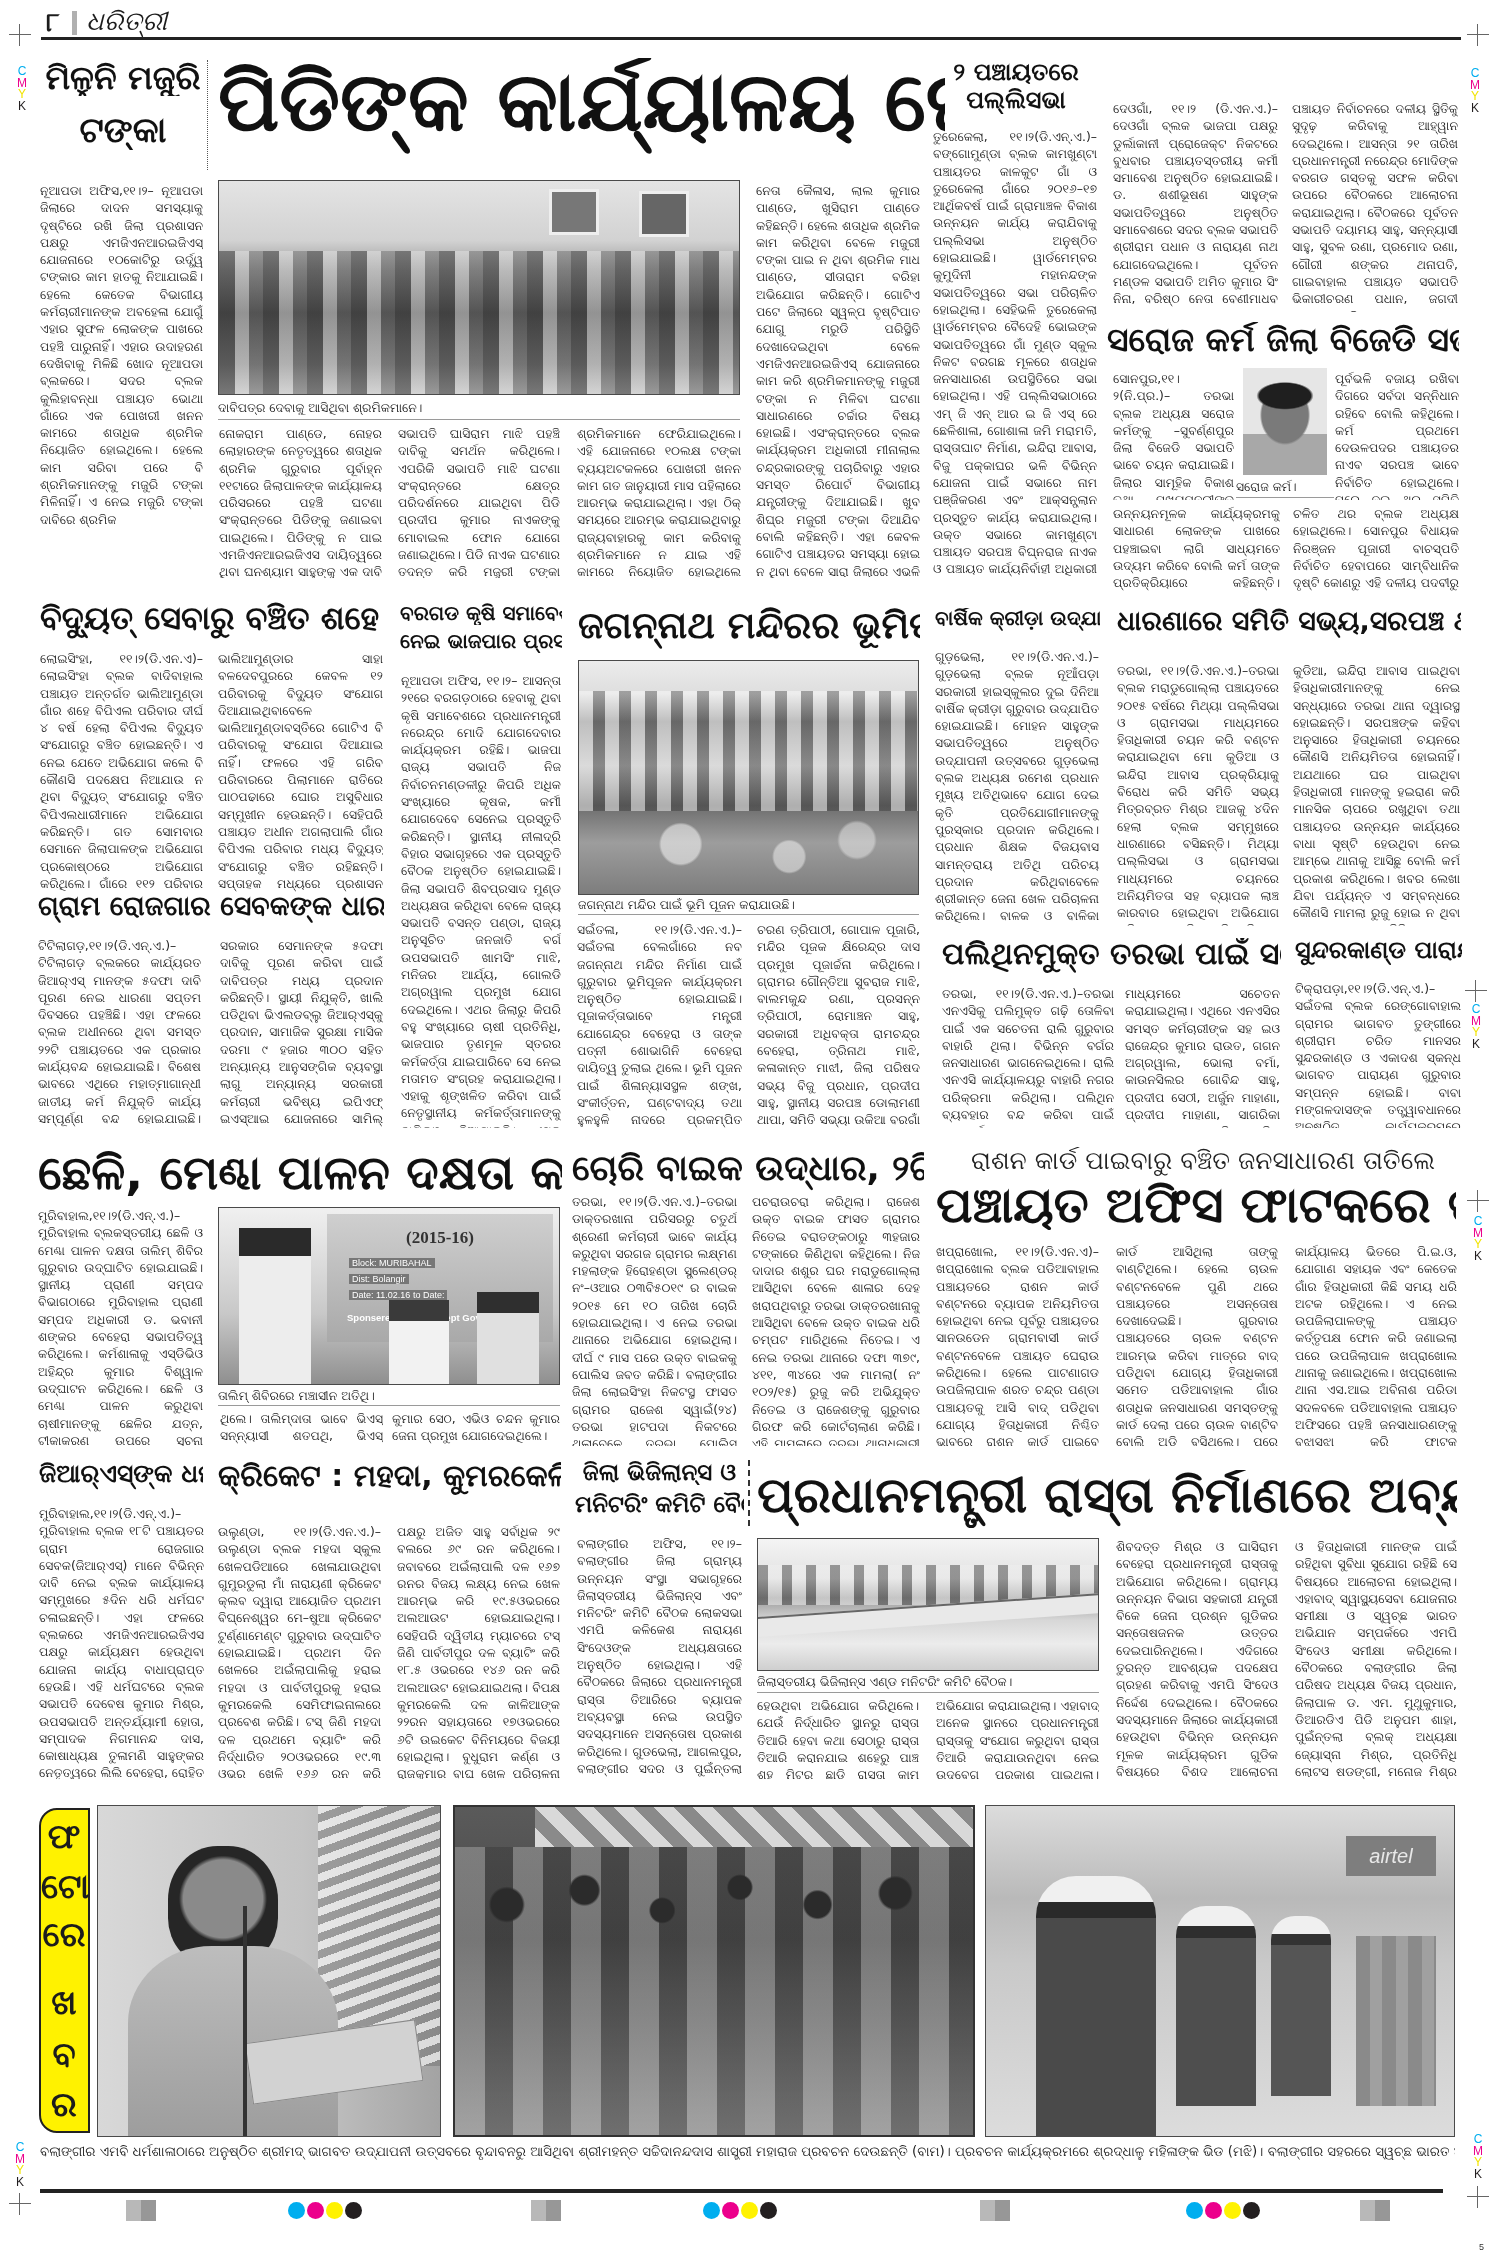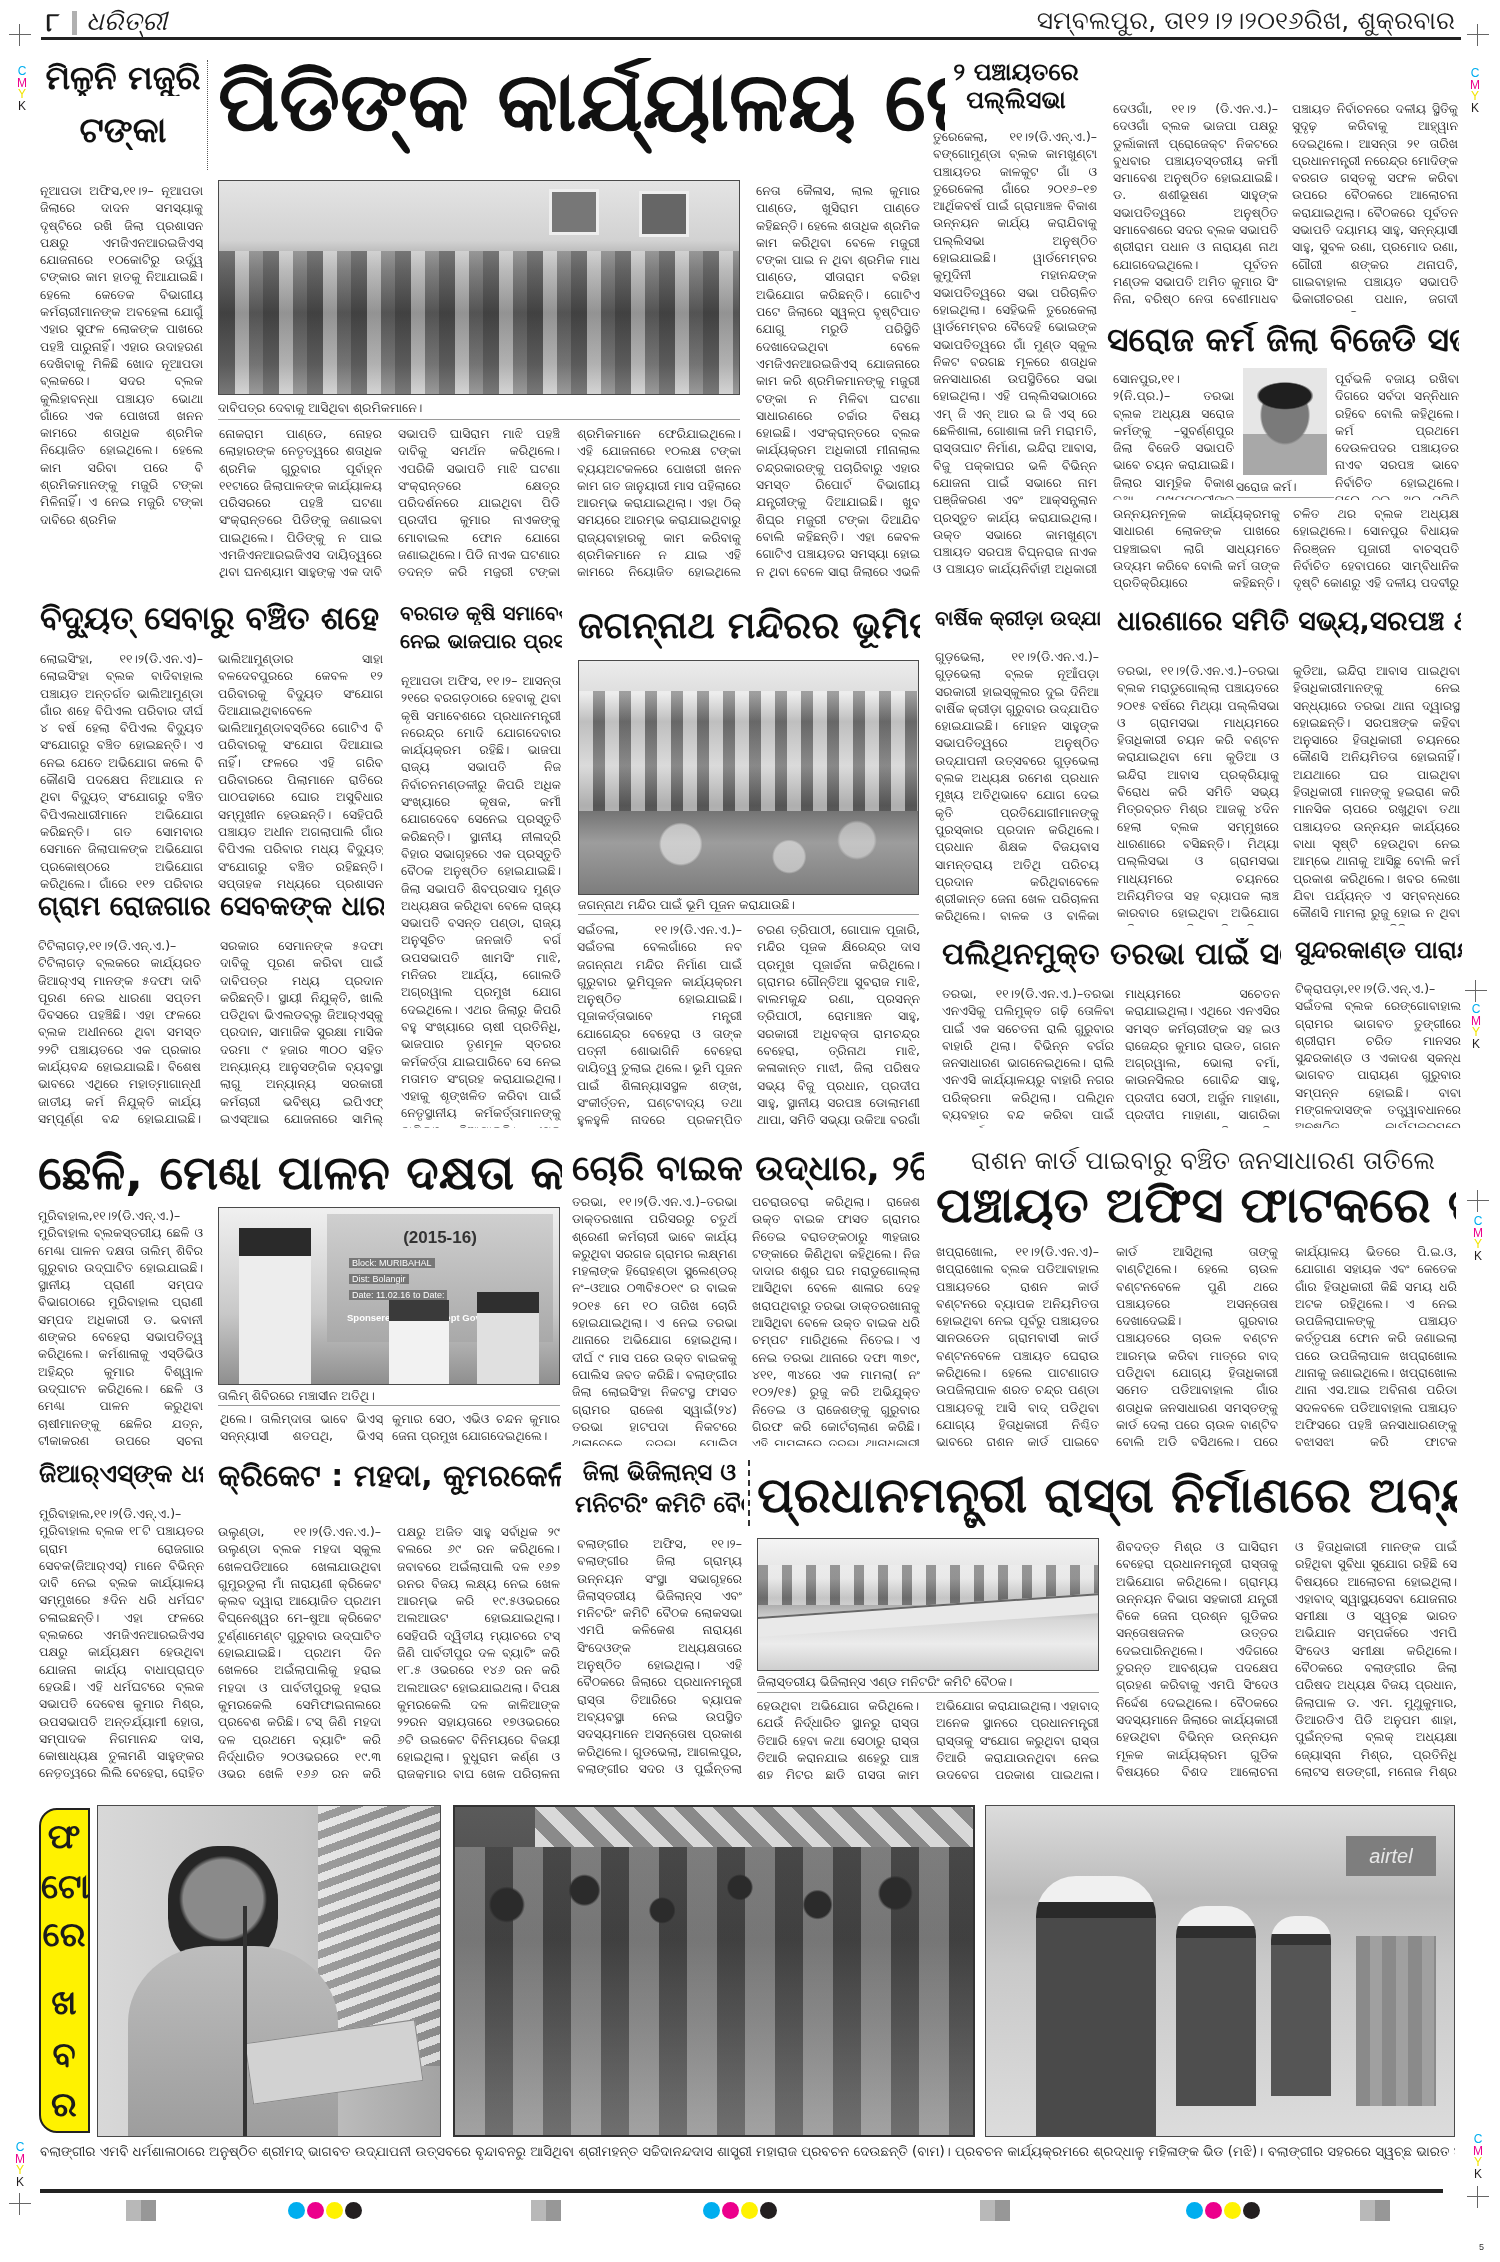--- a/index.html
+++ b/index.html
@@ -68,21 +68,20 @@
   <div class="cmyk" style="left:1471px;top:2134px;">
     <span class="c">C</span>
     <span class="m">M</span>
     <span class="y">Y</span>
     <span class="k">K</span>
   </div>
 
   <div class="abs" style="left:46px;top:7px;font-size:26px;font-weight:bold;line-height:30px;">୮</div>
   <div class="abs" style="left:72px;top:11px;width:5px;height:24px;background:#b0b0b0;"></div>
   <div class="abs" style="left:86px;top:6px;font-size:26px;font-style:italic;line-height:30px;white-space:nowrap;">ଧରିତ୍ରୀ</div>
-  <div class="abs" style="left:900px;top:6px;width:555px;font-size:25px;line-height:30px;text-align:right;white-space:nowrap;overflow:hidden;">ସମ୍ବଲପୁର, ତା୧୨।୨।୨୦୧୬ରିଖ, ଶୁକ୍ରବାର</div>
   <div class="abs" style="left:41px;top:37px;width:1420px;height:3px;background:#222;"></div>
 
   <div class="hl center" style="left:40px;top:60px;width:166px;font-size:33px;">ମିଳୁନି ମଜୁରି</div>
   <div class="hl center" style="left:40px;top:112px;width:166px;font-size:35px;">ଟଙ୍କା</div>
   <div class="abs" style="left:207px;top:60px;height:110px;border-left:1px dotted #555;"></div>
   <div class="hl" style="left:218px;top:58px;width:727px;height:110px;font-size:82px;">ପିଡିଙ୍କ କାର୍ଯ୍ୟାଳୟ ଘେରିଲେ ଶ୍ରମିକ</div>
 
   <div class="col" style="left:40px;top:182px;width:163px;height:396px;">ନୂଆପଡା ଅଫିସ,୧୧।୨– ନୂଆପଡା ଜିଲାରେ ଦାଦନ ସମସ୍ୟାକୁ ଦୃଷ୍ଟିରେ ରଖି ଜିଲା ପ୍ରଶାସନ ପକ୍ଷରୁ ଏମଜିଏନଆରଇଜିଏସ୍ ଯୋଜନାରେ ୧୦କୋଟିରୁ ଉର୍ଦ୍ଧ୍ୱ ଟଙ୍କାର କାମ ହାତକୁ ନିଆଯାଇଛି। ହେଲେ କେତେକ ବିଭାଗୀୟ କର୍ମଚାରୀମାନଙ୍କ ଅବହେଳା ଯୋଗୁଁ ଏହାର ସୁଫଳ ଲୋକଙ୍କ ପାଖରେ ପହଞ୍ଚି ପାରୁନାହିଁ। ଏହାର ଉଦାହରଣ ଦେଖିବାକୁ ମିଳିଛି ଖୋଦ ନୂଆପଡା ବ୍ଲକରେ। ସଦର ବ୍ଲକ କୁଲିହାବନ୍ଧା ପଞ୍ଚାୟତ ଭୋଥା ଗାଁରେ ଏକ ପୋଖରୀ ଖନନ କାମରେ ଶତାଧିକ ଶ୍ରମିକ ନିୟୋଜିତ ହୋଇଥିଲେ। ହେଲେ କାମ ସରିବା ପରେ ବି ଶ୍ରମିକମାନଙ୍କୁ ମଜୁରି ଟଙ୍କା ମିଳିନାହିଁ। ଏ ନେଇ ମଜୁରି ଟଙ୍କା ଦାବିରେ ଶ୍ରମିକ</div>
 
   <div class="photo" style="left:218px;top:180px;width:522px;height:215px;background:linear-gradient(180deg,#e4e4e4 0%,#d2d2d2 28%,#9a9a9a 42%,#5e5e5e 62%,#8c8c8c 86%,#c2c2c2 100%);">
@@ -146,21 +145,21 @@
   <div class="col" style="left:1295px;top:980px;width:166px;height:148px;">ଟିକ୍ରାପଡ଼ା,୧୧।୨(ଡି.ଏନ୍.ଏ.)–ସଇଁତଳା ବ୍ଲକ ରେଙ୍ଗୋବାହାଲ ଗ୍ରାମର ଭାଗବତ ତୁଙ୍ଗୀରେ ଶ୍ରୀରାମ ଚରିତ ମାନସର ସୁନ୍ଦରକାଣ୍ଡ ଓ ଏକାଦଶ ସ୍କନ୍ଧ ଭାଗବତ ପାରାୟଣ ଗୁରୁବାର ସମ୍ପନ୍ନ ହୋଇଛି। ବାବା ମଙ୍ଗଳଦାସଙ୍କ ତତ୍ତ୍ୱାବଧାନରେ ଅନୁଷ୍ଠିତ କାର୍ଯ୍ୟକ୍ରମରେ ଜୟଦେବ ବାବା ଯଜ୍ଞକର୍ତ୍ତା ରହିଥିଲେ। ବାଳକରାମ ଦାସ ପ୍ରବଚନ ପ୍ରଦାନ କରିଥିଲେ।</div>
 
   <div class="hl" style="left:38px;top:891px;width:346px;height:42px;font-size:27px;">ଗ୍ରାମ ରୋଜଗାର ସେବକଙ୍କ ଧାରଣା ସପ୍ତମ ଦିନରେ</div>
   <div class="col" style="left:38px;top:937px;width:163px;height:191px;">ଟିଟିଲାଗଡ଼,୧୧।୨(ଡି.ଏନ୍.ଏ.)– ଟିଟିଲାଗଡ଼ ବ୍ଲକରେ କାର୍ଯ୍ୟରତ ଜିଆର୍‌ଏସ୍ ମାନଙ୍କ ୫ଦଫା ଦାବି ପୂରଣ ନେଇ ଧାରଣା ସପ୍ତମ ଦିବସରେ ପହଞ୍ଚିଛି। ଏହା ଫଳରେ ବ୍ଲକ ଅଧୀନରେ ଥିବା ସମସ୍ତ ୨୨ଟି ପଞ୍ଚାୟତରେ ଏକ ପ୍ରକାର କାର୍ଯ୍ୟବନ୍ଦ ହୋଇଯାଇଛି। ବିଶେଷ ଭାବରେ ଏଥିରେ ମହାତ୍ମାଗାନ୍ଧୀ ଜାତୀୟ କର୍ମ ନିଯୁକ୍ତି କାର୍ଯ୍ୟ ସମ୍ପୂର୍ଣ୍ଣ ବନ୍ଦ ହୋଇଯାଇଛି। ଏହାଦ୍ୱାରା ଶ୍ରମିକମାନେ ସେମାନଙ୍କ ପାଉଣା ପାଇବାରୁ ବଞ୍ଚିତ ହେଉଛନ୍ତି। ଏହାକୁ ଦେଖି ରାଜ୍ୟ</div>
   <div class="col" style="left:220px;top:937px;width:163px;height:191px;">ସରକାର ସେମାନଙ୍କ ୫ଦଫା ଦାବିକୁ ପୂରଣ କରିବା ପାଇଁ ଦାବିପତ୍ର ମଧ୍ୟ ପ୍ରଦାନ କରିଛନ୍ତି। ସ୍ଥାୟୀ ନିଯୁକ୍ତି, ଖାଲି ପଡିଥିବା ଭିଏଲଡବ୍ଲୁ ଜିଆର୍‌ଏସ୍‌କୁ ପ୍ରଦାନ, ସାମାଜିକ ସୁରକ୍ଷା ମାସିକ ଦରମା ୯ ହଜାର ୩୦୦ ସହିତ ଅନ୍ୟାନ୍ୟ ଆନୁସଙ୍ଗିକ ବ୍ୟବସ୍ଥା ଲାଗୁ ଅନ୍ୟାନ୍ୟ ସରକାରୀ କର୍ମଚାରୀ ଭବିଷ୍ୟ ଇପିଏଫ୍ ଇଏସ୍‌ଆଇ ଯୋଜନାରେ ସାମିଲ୍ କରିବା। ଏହି ଧାରଣାରେ ସମସ୍ତ ଜିଆର୍‌ଏସ୍‌ଙ୍କ ବ୍ୟତୀତ ସରପଞ୍ଚ ସଂଘ ମଧ୍ୟ ସାମିଲ୍ ହୋଇଛନ୍ତି।</div>
 
   <div class="hl" style="left:38px;top:1148px;width:524px;height:56px;font-size:47px;">ଛେଳି, ମେଣ୍ଢା ପାଳନ ଦକ୍ଷତା କର୍ମଶାଳା</div>
   <div class="col" style="left:38px;top:1207px;width:165px;height:239px;">ମୁରିବାହାଲ,୧୧।୨(ଡି.ଏନ୍.ଏ.)– ମୁରିବାହାଲ ବ୍ଲକସ୍ତରୀୟ ଛେଳି ଓ ମେଣ୍ଢା ପାଳନ ଦକ୍ଷତା ତାଲିମ୍ ଶିବିର ଗୁରୁବାର ଉଦ୍‌ଘାଟିତ ହୋଇଯାଇଛି। ସ୍ଥାନୀୟ ପ୍ରାଣୀ ସମ୍ପଦ ବିଭାଗଠାରେ ମୁରିବାହାଲ ପ୍ରାଣୀ ସମ୍ପଦ ଅଧିକାରୀ ଡ. ଭବାନୀ ଶଙ୍କର ବେହେରା ସଭାପତିତ୍ୱ କରିଥିଲେ। କର୍ମଶାଳାକୁ ଏସ୍‌ଡିଭିଓ ଅହିନ୍ଦ୍ର କୁମାର ବିଶ୍ୱାଳ ଉଦ୍‌ଘାଟନ କରିଥିଲେ। ଛେଳି ଓ ମେଣ୍ଢା ପାଳନ କରୁଥିବା ଚାଷୀମାନଙ୍କୁ ଛେଳିର ଯତ୍ନ, ଟୀକାକରଣ ଉପରେ ସୂଚନା ଦିଆଯାଇଥିଲା। ସମ୍ମାନୀତ ଅତିଥିଭାବେ କଣ୍ଟାବାଞ୍ଜି ପ୍ରାଣୀ ସମ୍ପଦ ଅଧିକାରୀ ଗିରୀଶ ଚନ୍ଦ୍ର ମାଥୁର ଉପସ୍ଥିତ</div>
   <div class="photo" style="left:218px;top:1207px;width:342px;height:178px;background:linear-gradient(180deg,#f0f0f0 0%,#d6d6d6 40%,#c8c8c8 60%,#8f8f8f 100%);">
     <div class="abs" style="left:108px;top:6px;width:226px;height:128px;background:linear-gradient(180deg,#cfcfcf,#a9a9a9);">
-      <div class="abs" style="left:0;top:14px;width:226px;text-align:center;font-family:Liberation Sans, sans-serif;font-size:17px;font-weight:bold;color:#333;">(2015-16)</div>
+      <div class="abs" style="left:0;top:14px;width:226px;text-align:center;font-family:Liberation Serif, serif;font-size:17px;font-weight:bold;color:#333;">(2015-16)</div>
       <div class="abs" style="left:22px;top:44px;font-family:'Liberation Sans',sans-serif;font-size:9px;color:#fff;background:#777;padding:0 3px;">Block: MURIBAHAL</div>
       <div class="abs" style="left:22px;top:60px;font-family:'Liberation Sans',sans-serif;font-size:9px;color:#fff;background:#777;padding:0 3px;">Dist: Bolangir</div>
       <div class="abs" style="left:22px;top:76px;font-family:'Liberation Sans',sans-serif;font-size:9px;color:#fff;background:#777;padding:0 3px;">Date: 11.02.16 to Date:</div>
       <div class="abs" style="left:0;top:98px;width:226px;text-align:center;font-family:'Liberation Sans',sans-serif;font-size:9.5px;font-weight:bold;color:#fff;white-space:nowrap;overflow:hidden;">Sponsered by: ARD Dept Govt. of Odisha</div>
     </div>
     <div class="abs" style="left:20px;top:20px;width:72px;height:158px;background:linear-gradient(180deg,#2a2a2a 0 18%,#ededed 18% 100%);"></div>
     <div class="abs" style="left:170px;top:92px;width:60px;height:86px;background:linear-gradient(180deg,#3a3a3a 0 24%,#f2f2f2 24% 100%);"></div>
     <div class="abs" style="left:258px;top:84px;width:62px;height:94px;background:linear-gradient(180deg,#2f2f2f 0 22%,#e0e0e0 22% 100%);"></div>
   </div>
   <div class="cap" style="left:218px;top:1388px;width:342px;">ତାଲିମ୍ ଶିବିରରେ ମଞ୍ଚାସୀନ ଅତିଥି।</div>

